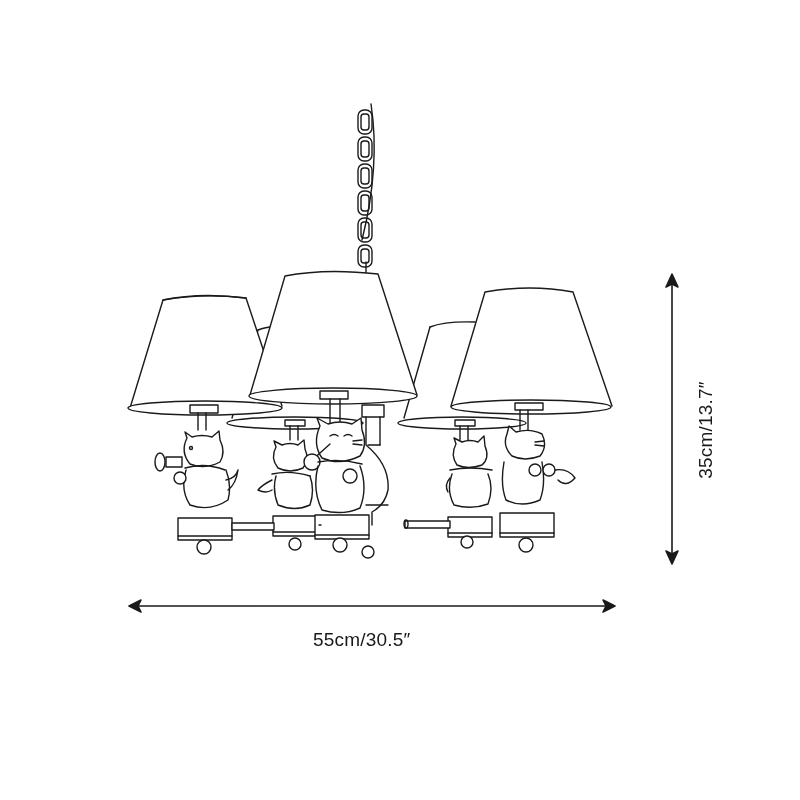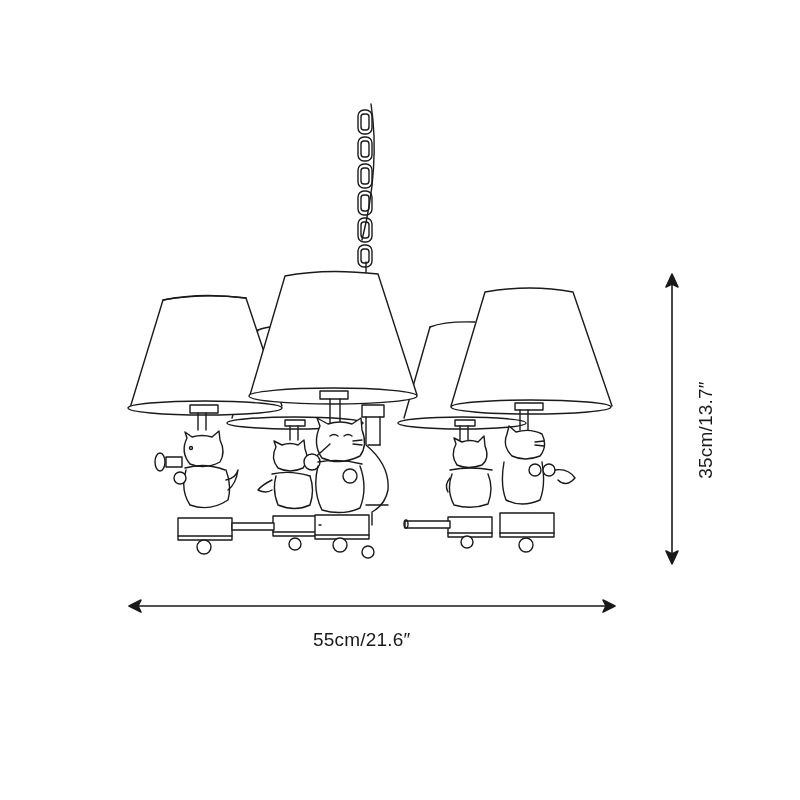--- a/index.html
+++ b/index.html
@@ -161,14 +161,14 @@
     <path d="M615 606 L 603 600 L 606 606 L 603 612 Z" fill="#1a1a1a"></path>
   </g>
 
   <g stroke="#1a1a1a" stroke-width="1.6">
     <line x1="672" y1="280" x2="672" y2="558"></line>
     <path d="M672 274 L 666 287 L 672 284 L 678 287 Z" fill="#1a1a1a"></path>
     <path d="M672 564 L 666 551 L 672 554 L 678 551 Z" fill="#1a1a1a"></path>
   </g>
 </svg>
 
-<div id="width-label" class="label">55cm/21.6″</div>
+<div id="width-label" class="label">55cm/30.5″</div>
 <div id="height-label" class="label">35cm/13.7″</div>
 
 </body></html>

